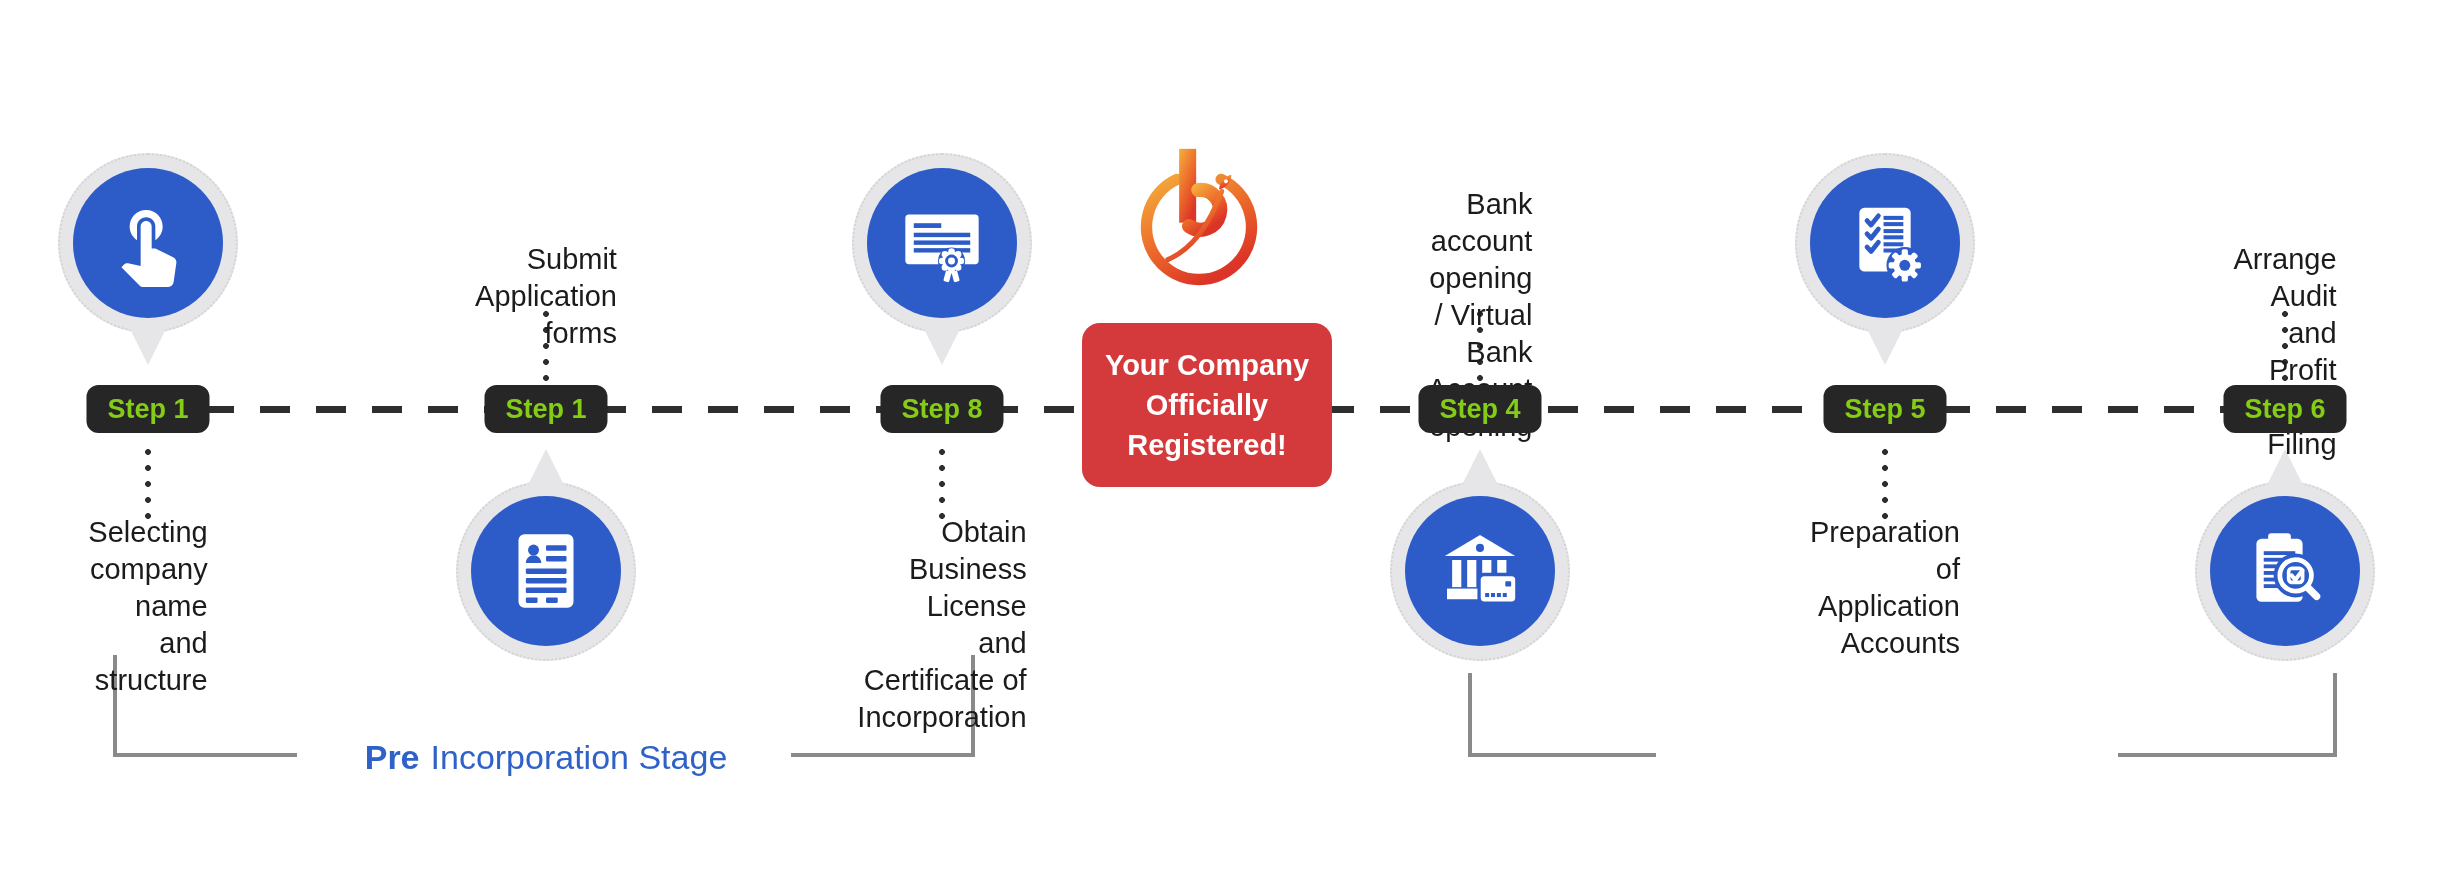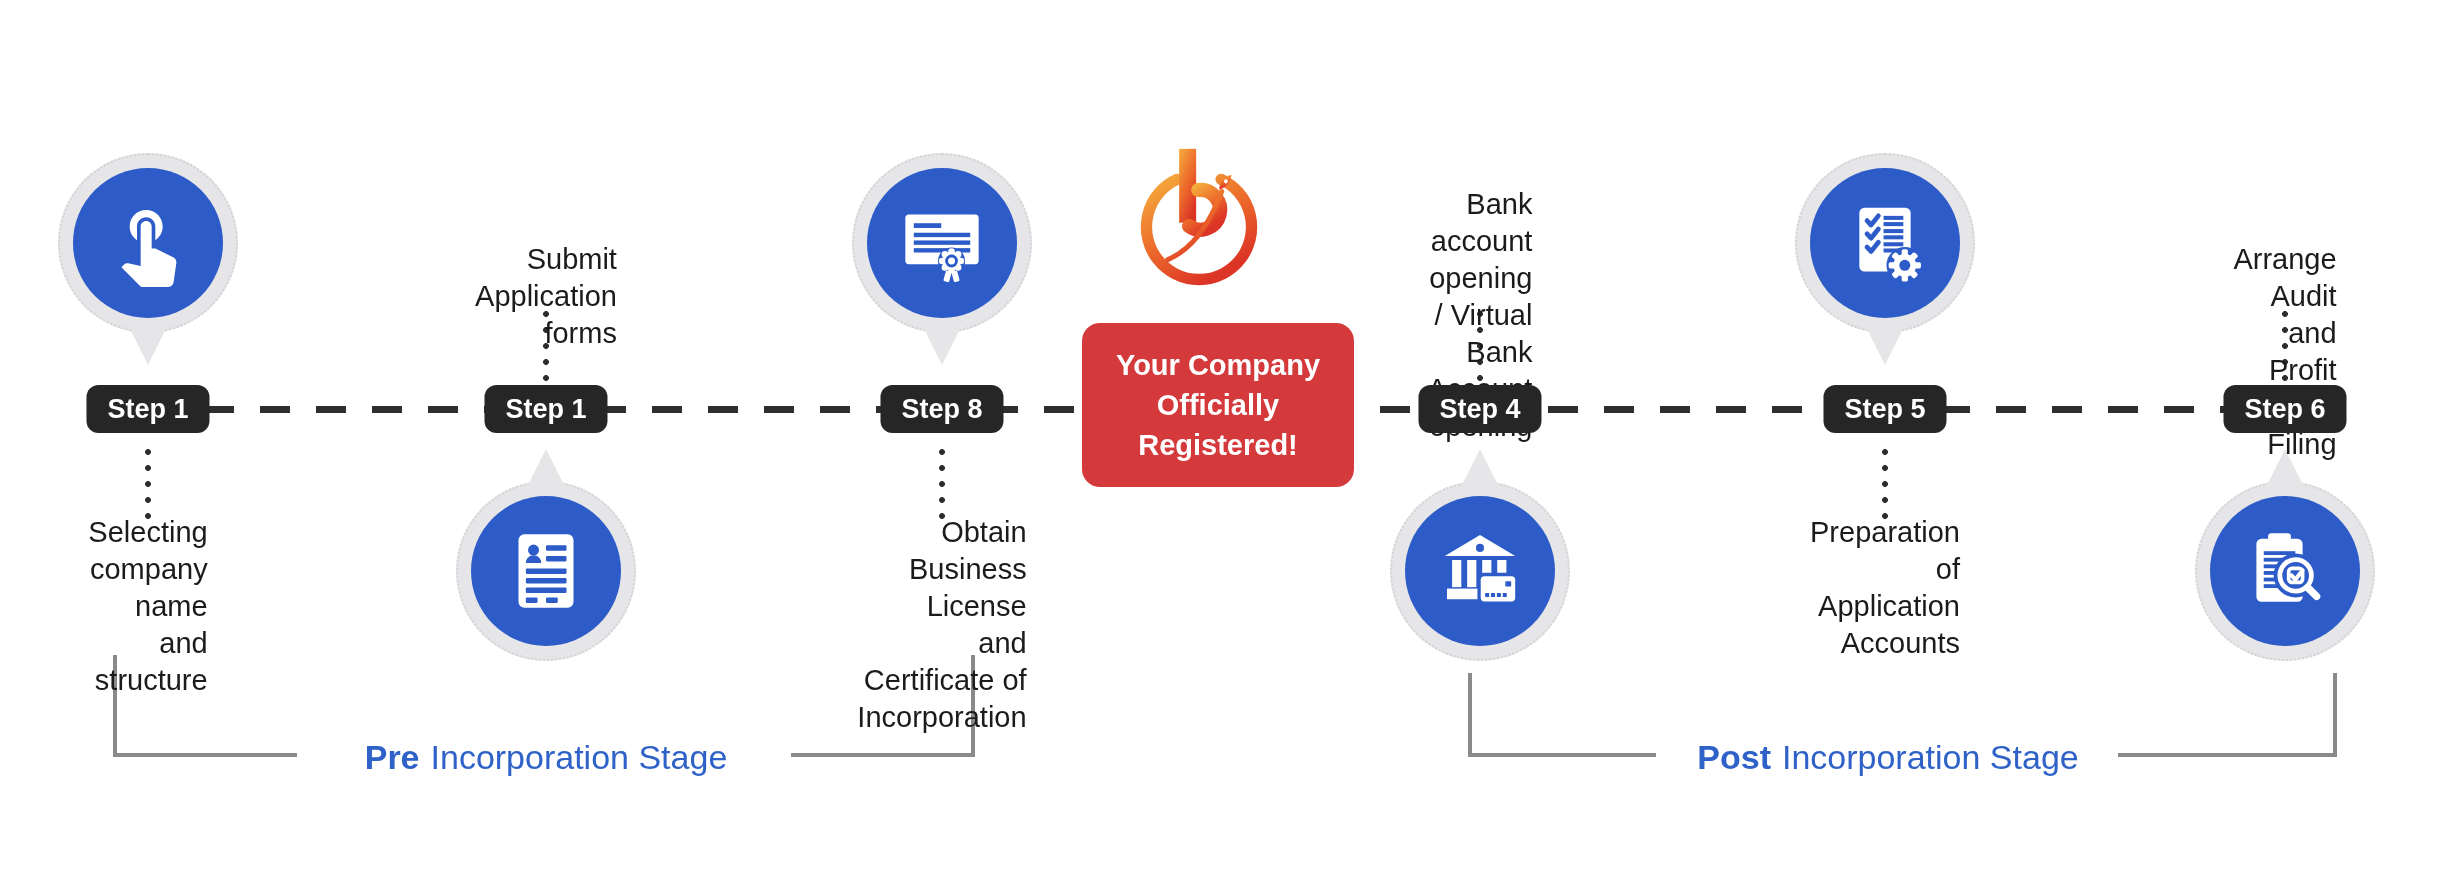--- a/index.html
+++ b/index.html
@@ -15,21 +15,21 @@
     z-index:1;
   }
 
   
   .step { position:absolute; top:0; width:0; height:880px; }
   .s1{left:148px} .s2{left:546px} .s3{left:942px}
   .s4{left:1480px} .s5{left:1885px} .s6{left:2285px}
 
   .badge {
     position:absolute; left:0; top:385px; transform:translateX(-50%);
-    background:#262626; color:#ffffff; font-size:27px; font-weight:700;
+    background:#262626; color:#84cc16; font-size:27px; font-weight:700;
     line-height:30px; padding:9px 21px; border-radius:12px; white-space:nowrap; z-index:5;
   }
 
   .pin {
     position:absolute; left:0; transform:translateX(-50%);
     width:180px; height:180px; border-radius:50%;
     background:#e6e6e8; border:2px dotted #d4d4d7; box-sizing:border-box;
     display:flex; align-items:center; justify-content:center; z-index:2;
   }
   .pin.above { top:153px; }
@@ -58,21 +58,21 @@
     position:absolute; left:0; transform:translateX(-50%);
     font-size:29px; line-height:37px; color:#1b1b1b; text-align:right;
     white-space:pre-line; z-index:3;
   }
   .desc.below  { top:514px; }
   .desc.above2 { top:241px; }
   .desc.above3 { top:186px; }
 
   
   .milestone {
-    position:absolute; left:1082px; top:323px; width:272px; height:164px;
+    position:absolute; left:1082px; top:323px; width:250px; height:164px;
     background:#D4393C; border-radius:18px; color:#fff; font-weight:700;
     font-size:29px; line-height:40px; display:flex; align-items:center;
     justify-content:center; text-align:center; white-space:pre-line; z-index:6;
   }
   .logo { position:absolute; left:1128px; top:146px; z-index:3; }
 
   
   .bracket { position:absolute; background:#8a8a8a; z-index:2; }
   .pre-l-v { left:113px;  top:655px; width:4px;  height:102px; }
   .pre-l-h { left:113px;  top:753px; width:184px; height:4px; }
@@ -297,17 +297,14 @@
   <div class="bracket pre-r-h"></div>
   <div class="bracket pre-r-v"></div>
   <div class="bracket post-l-v"></div>
   <div class="bracket post-l-h"></div>
   <div class="bracket post-r-h"></div>
   <div class="bracket post-r-v"></div>
 
   <div class="stage stage-pre">
     <span class="emph">Pre</span><span class="rest">Incorporation Stage</span>
   </div>
-  <div class="stage stage-post">
-    <span class="emph">Post</span><span class="rest">Incorporation Stage</span>
-  </div>
 
 </div>
 
 </body></html>

